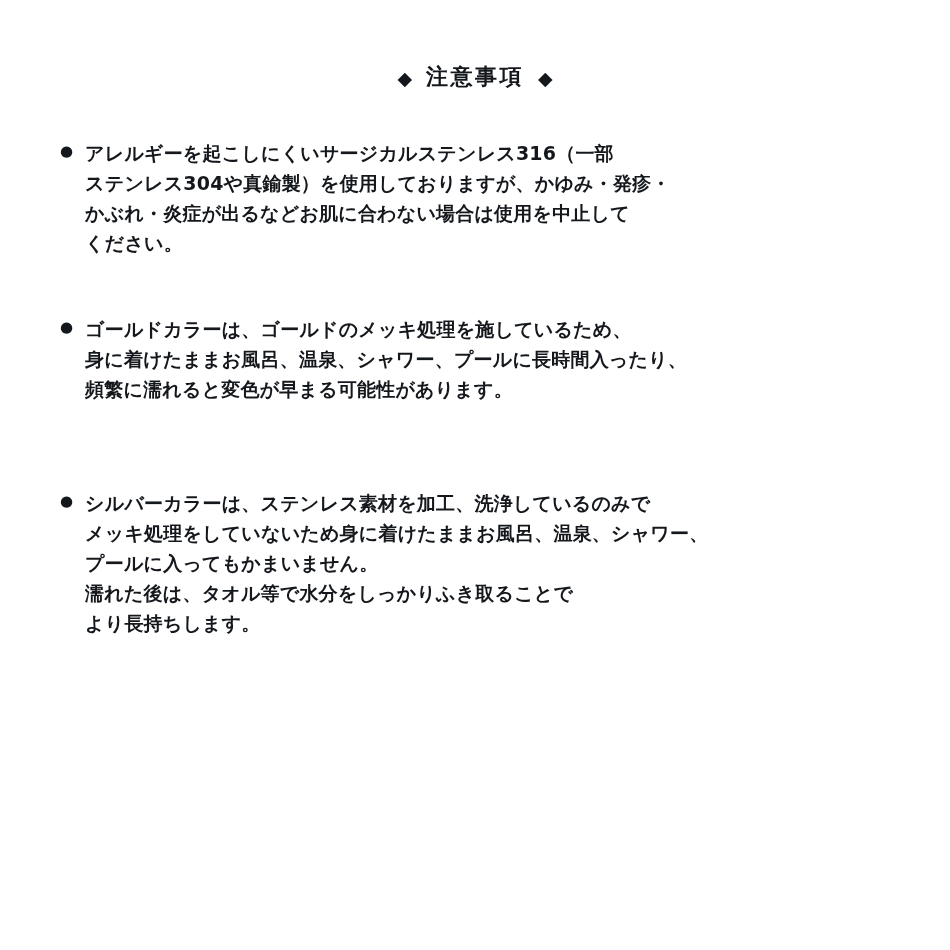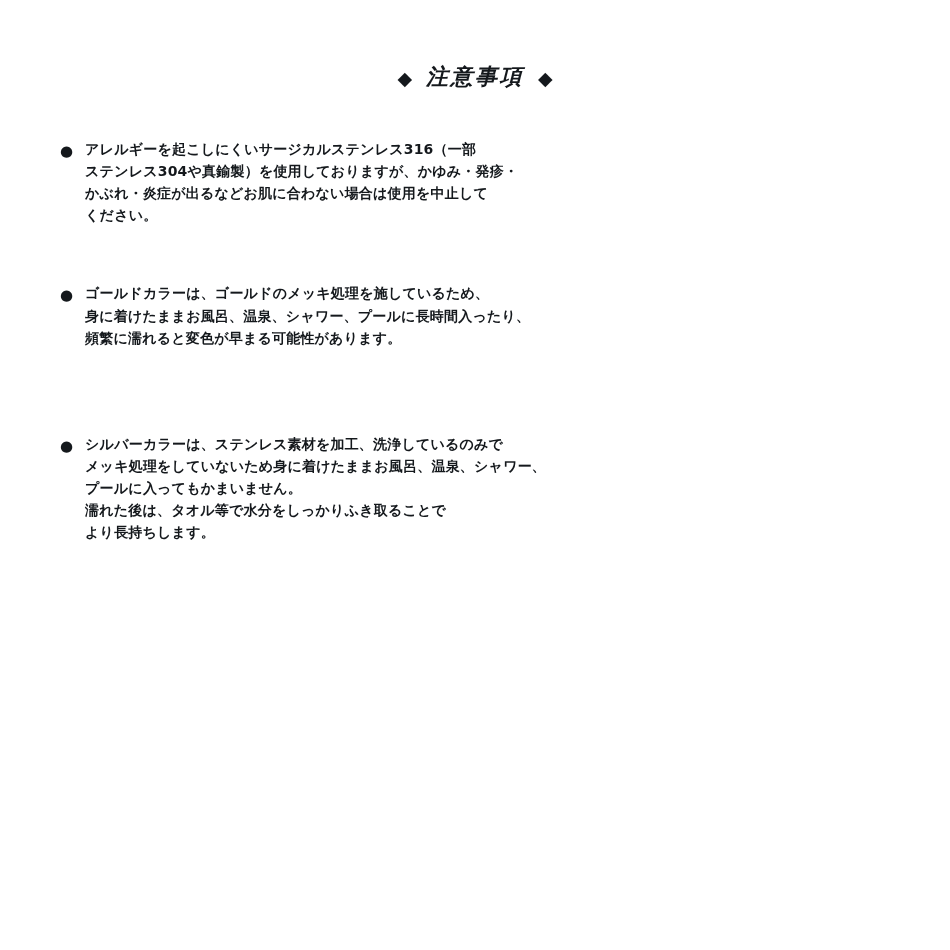--- a/index.html
+++ b/index.html
@@ -34,21 +34,20 @@
     line-height: 1;
     color: #14181c;
     position: relative;
     top: 1px;
   }
   .title-text {
     font-size: 22px;
     font-weight: 700;
     letter-spacing: 2.5px;
     color: #14181c;
-    font-style: italic;
   }
   .note-list {
     margin: 0;
     padding: 0;
     list-style: none;
   }
   .note-item {
     display: flex;
     align-items: flex-start;
     margin-bottom: 56px;
@@ -59,21 +58,21 @@
   .bullet {
     flex: 0 0 auto;
     font-size: 15px;
     line-height: 1.55;
     color: #14181c;
     padding-top: 2px;
     margin-right: 12px;
   }
   .note-body {
     flex: 1 1 auto;
-    font-size: 14px;
+    font-size: 19px;
     font-weight: 700;
     line-height: 1.58;
     letter-spacing: 0.2px;
     color: #14181c;
     white-space: pre-line;
   }
   .spacer-gap {
     height: 28px;
   }
 </style>

